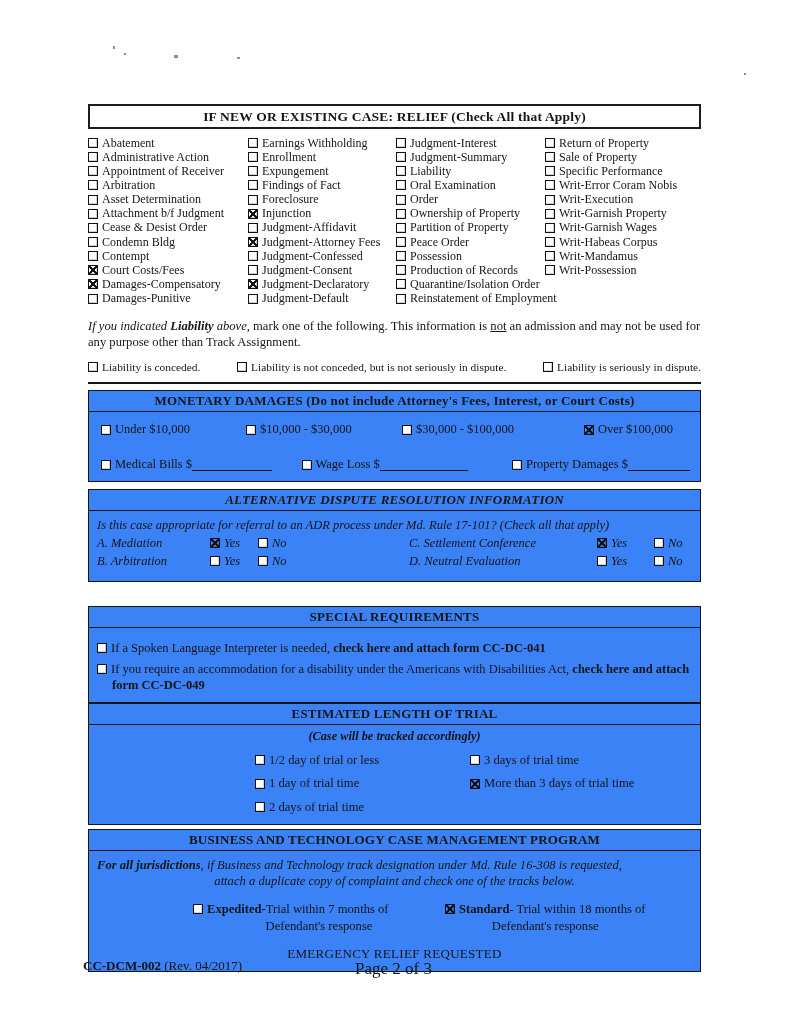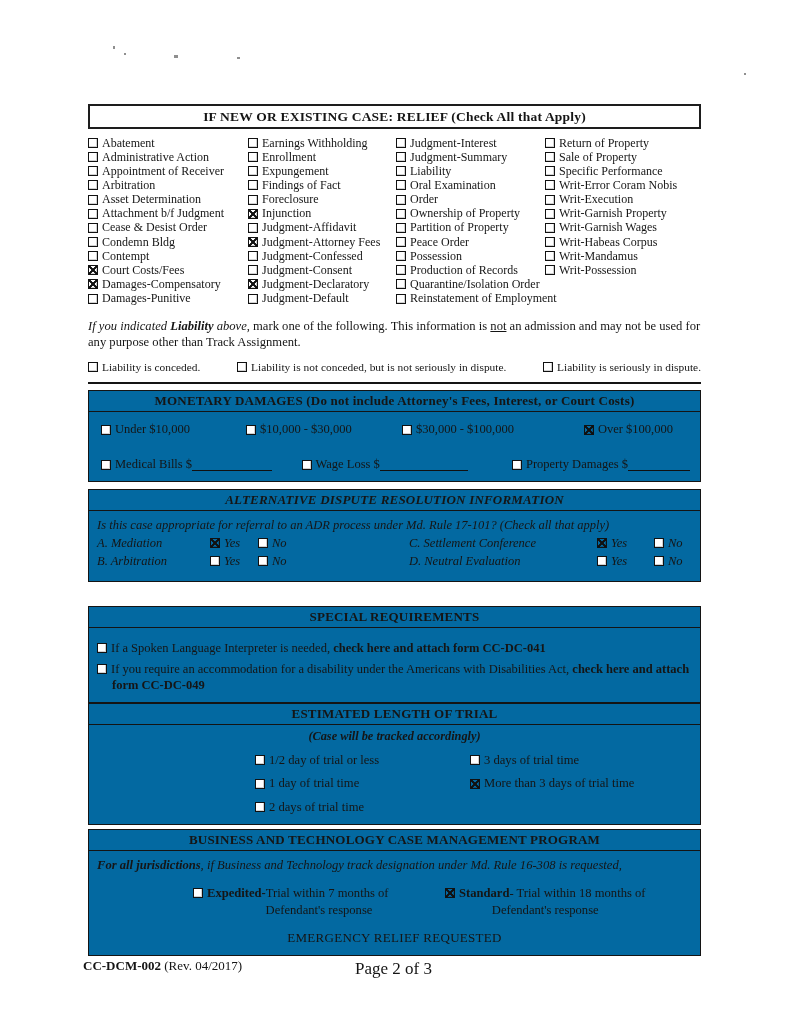--- a/index.html
+++ b/index.html
@@ -37,21 +37,21 @@
   .lia-note{margin-top:12px;font-size:12.6px;line-height:16.5px;}
   .lia-note .it{font-style:italic;}
   .lia-note .bi{font-style:italic;font-weight:bold;}
   .u{text-decoration:underline;}
 
   .lia-opts{display:flex;justify-content:space-between;margin-top:10px;font-size:11.4px;white-space:nowrap;}
   .lia-opts .cbi{height:auto;}
 
   .rule{height:2px;background:#141414;margin-top:9px;}
 
-  .section{border:1.7px solid #141414;margin-top:6px;background:#0369a1;}
+  .section{border:1.7px solid #141414;margin-top:6px;background:#3b82f6;}
   .section-title{
     border-bottom:1.7px solid #141414;text-align:center;font-weight:bold;
     font-size:13px;padding:2px 0;letter-spacing:.2px;
   }
 
   
   .mon-body{padding:11px 10px 9px 12px;font-size:12.5px;}
   .mon-row1{display:flex;white-space:nowrap;}
   .mon-row1 .mi0{width:145px;} .mon-row1 .mi1{width:156px;} .mon-row1 .mi2{width:182px;}
   .mon-row2{display:flex;margin-top:21px;white-space:nowrap;}
@@ -456,20 +456,21 @@
             </div>
         </div>
       </div>
     </div>
   </div>
 
   <div class="section" style="margin-top:4px;">
     <div class="section-title">BUSINESS AND TECHNOLOGY CASE MANAGEMENT PROGRAM</div>
     <div class="bt-body">
       <div class="bt-l1"><span class="bi">For all jurisdictions</span><span>, if Business and Technology track designation under Md. Rule 16-308 is requested,</span></div>
+      <div class="bt-l2">attach a duplicate copy of complaint and check one of the tracks below.</div>
       <div class="bt-opts">
         <div class="bt-opt left">
           <div class="l1">
               <span class="cb"></span>
               <b>Expedited-</b>
               <span> Trial within 7 months of</span>
             </div>
           <div class="l2">Defendant's response</div>
         </div>
         <div class="bt-opt">

